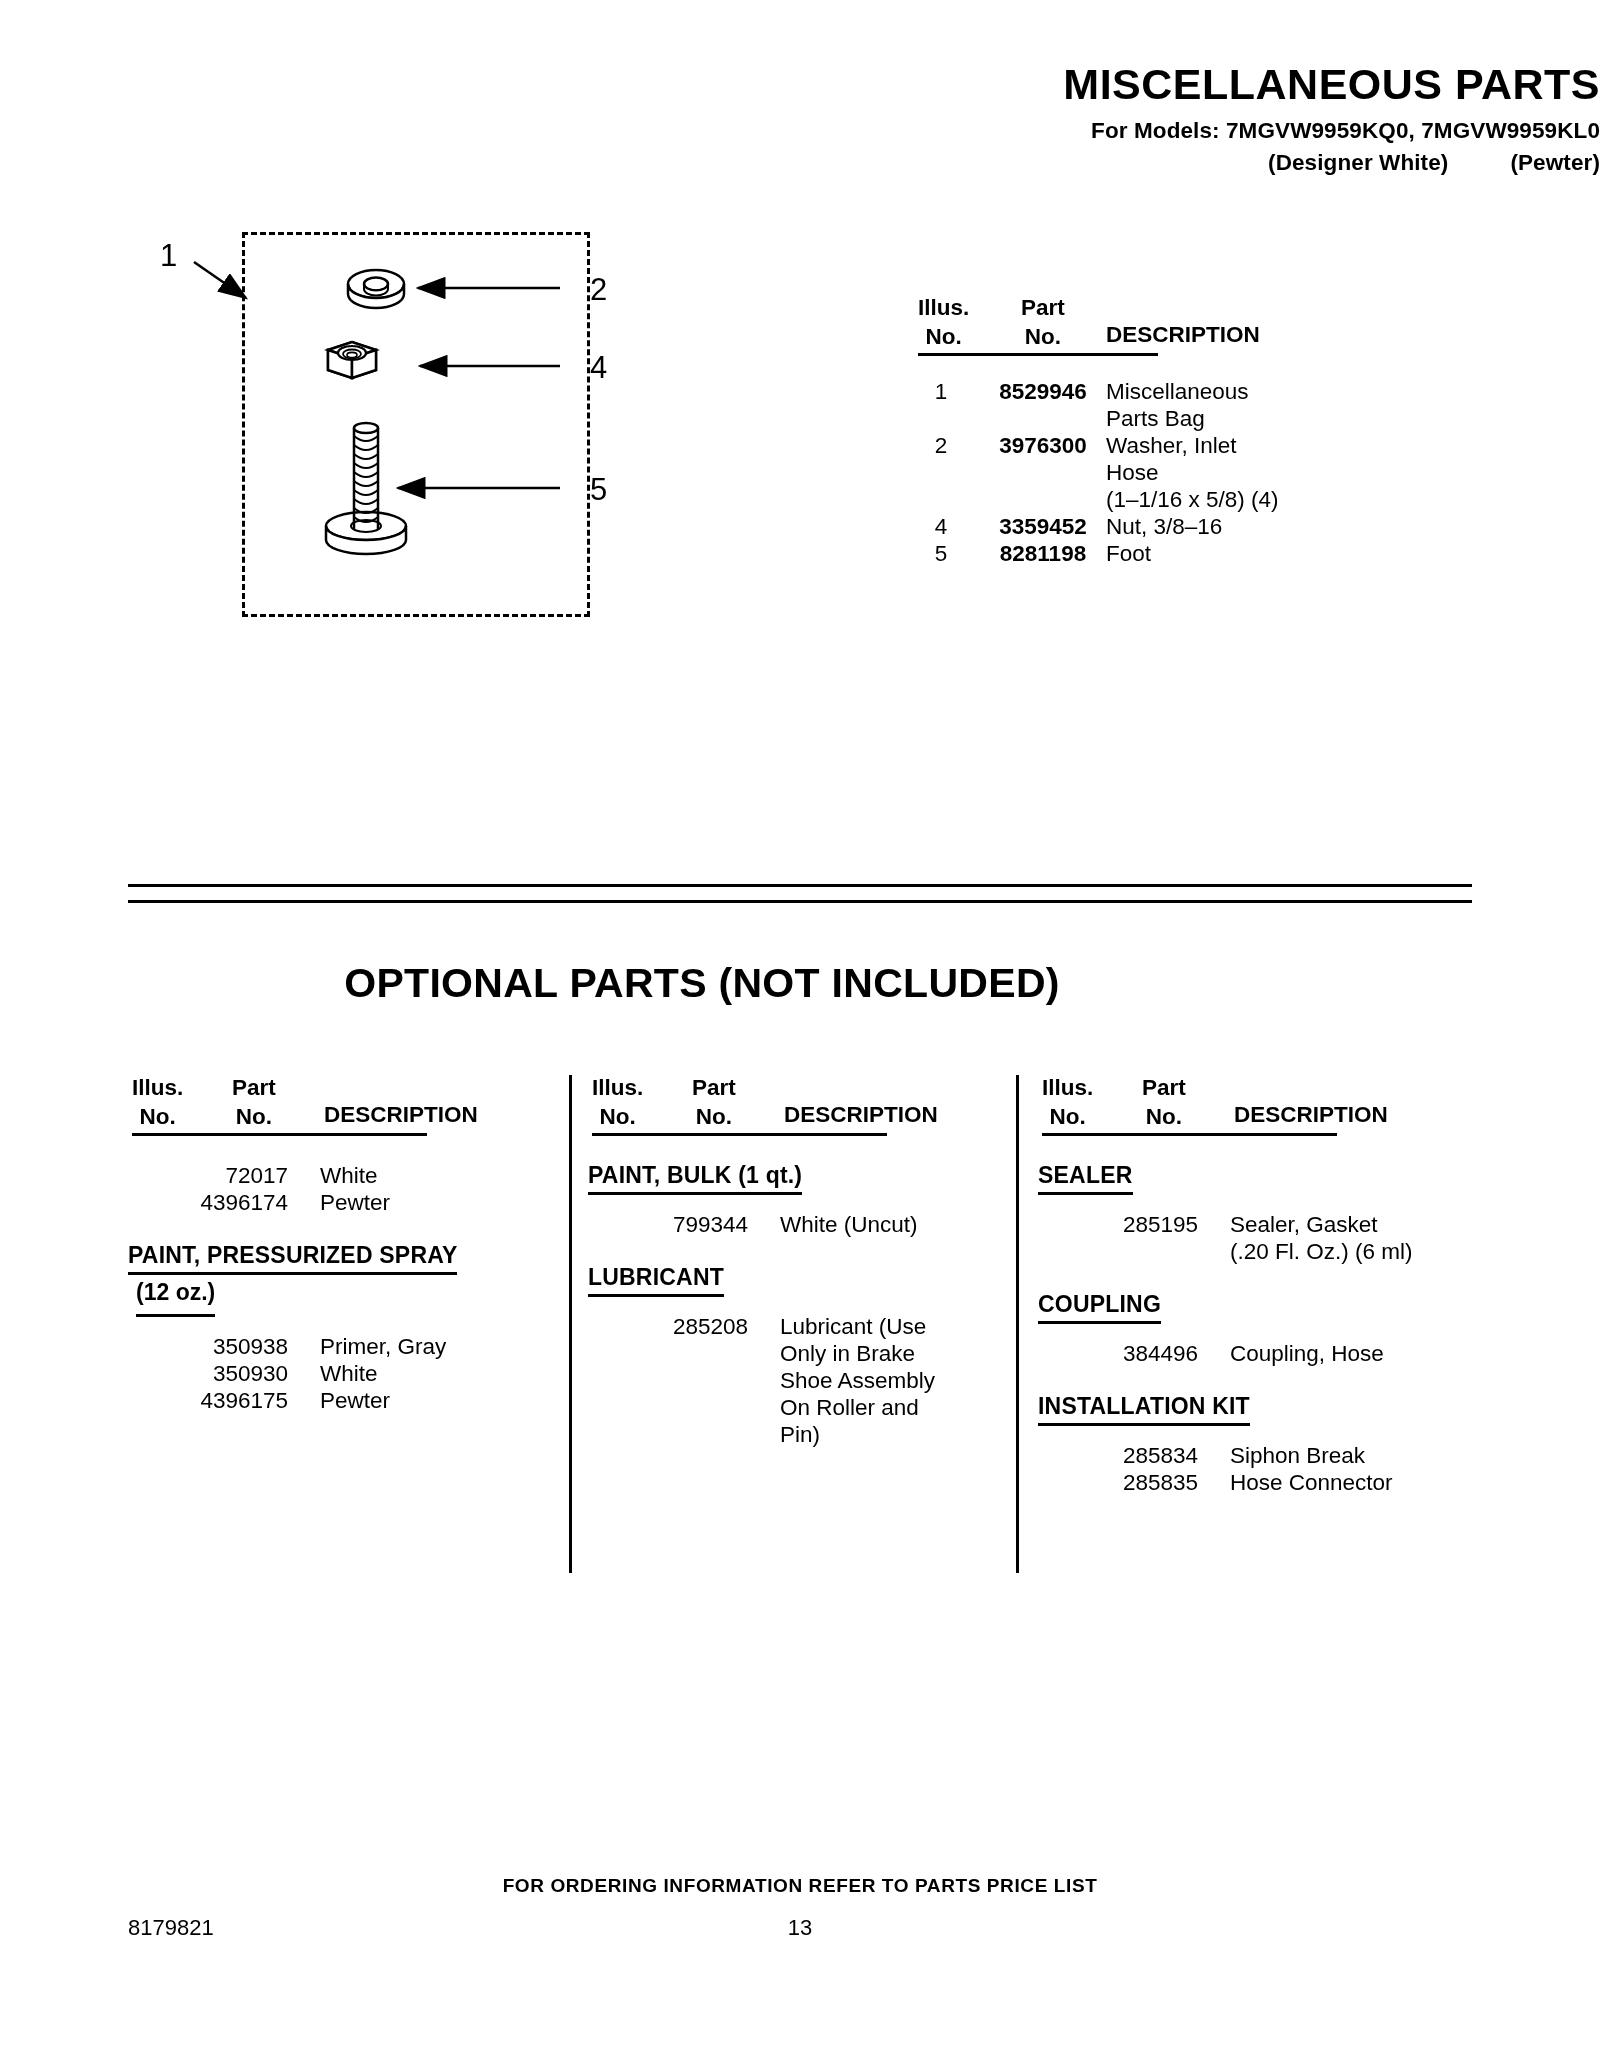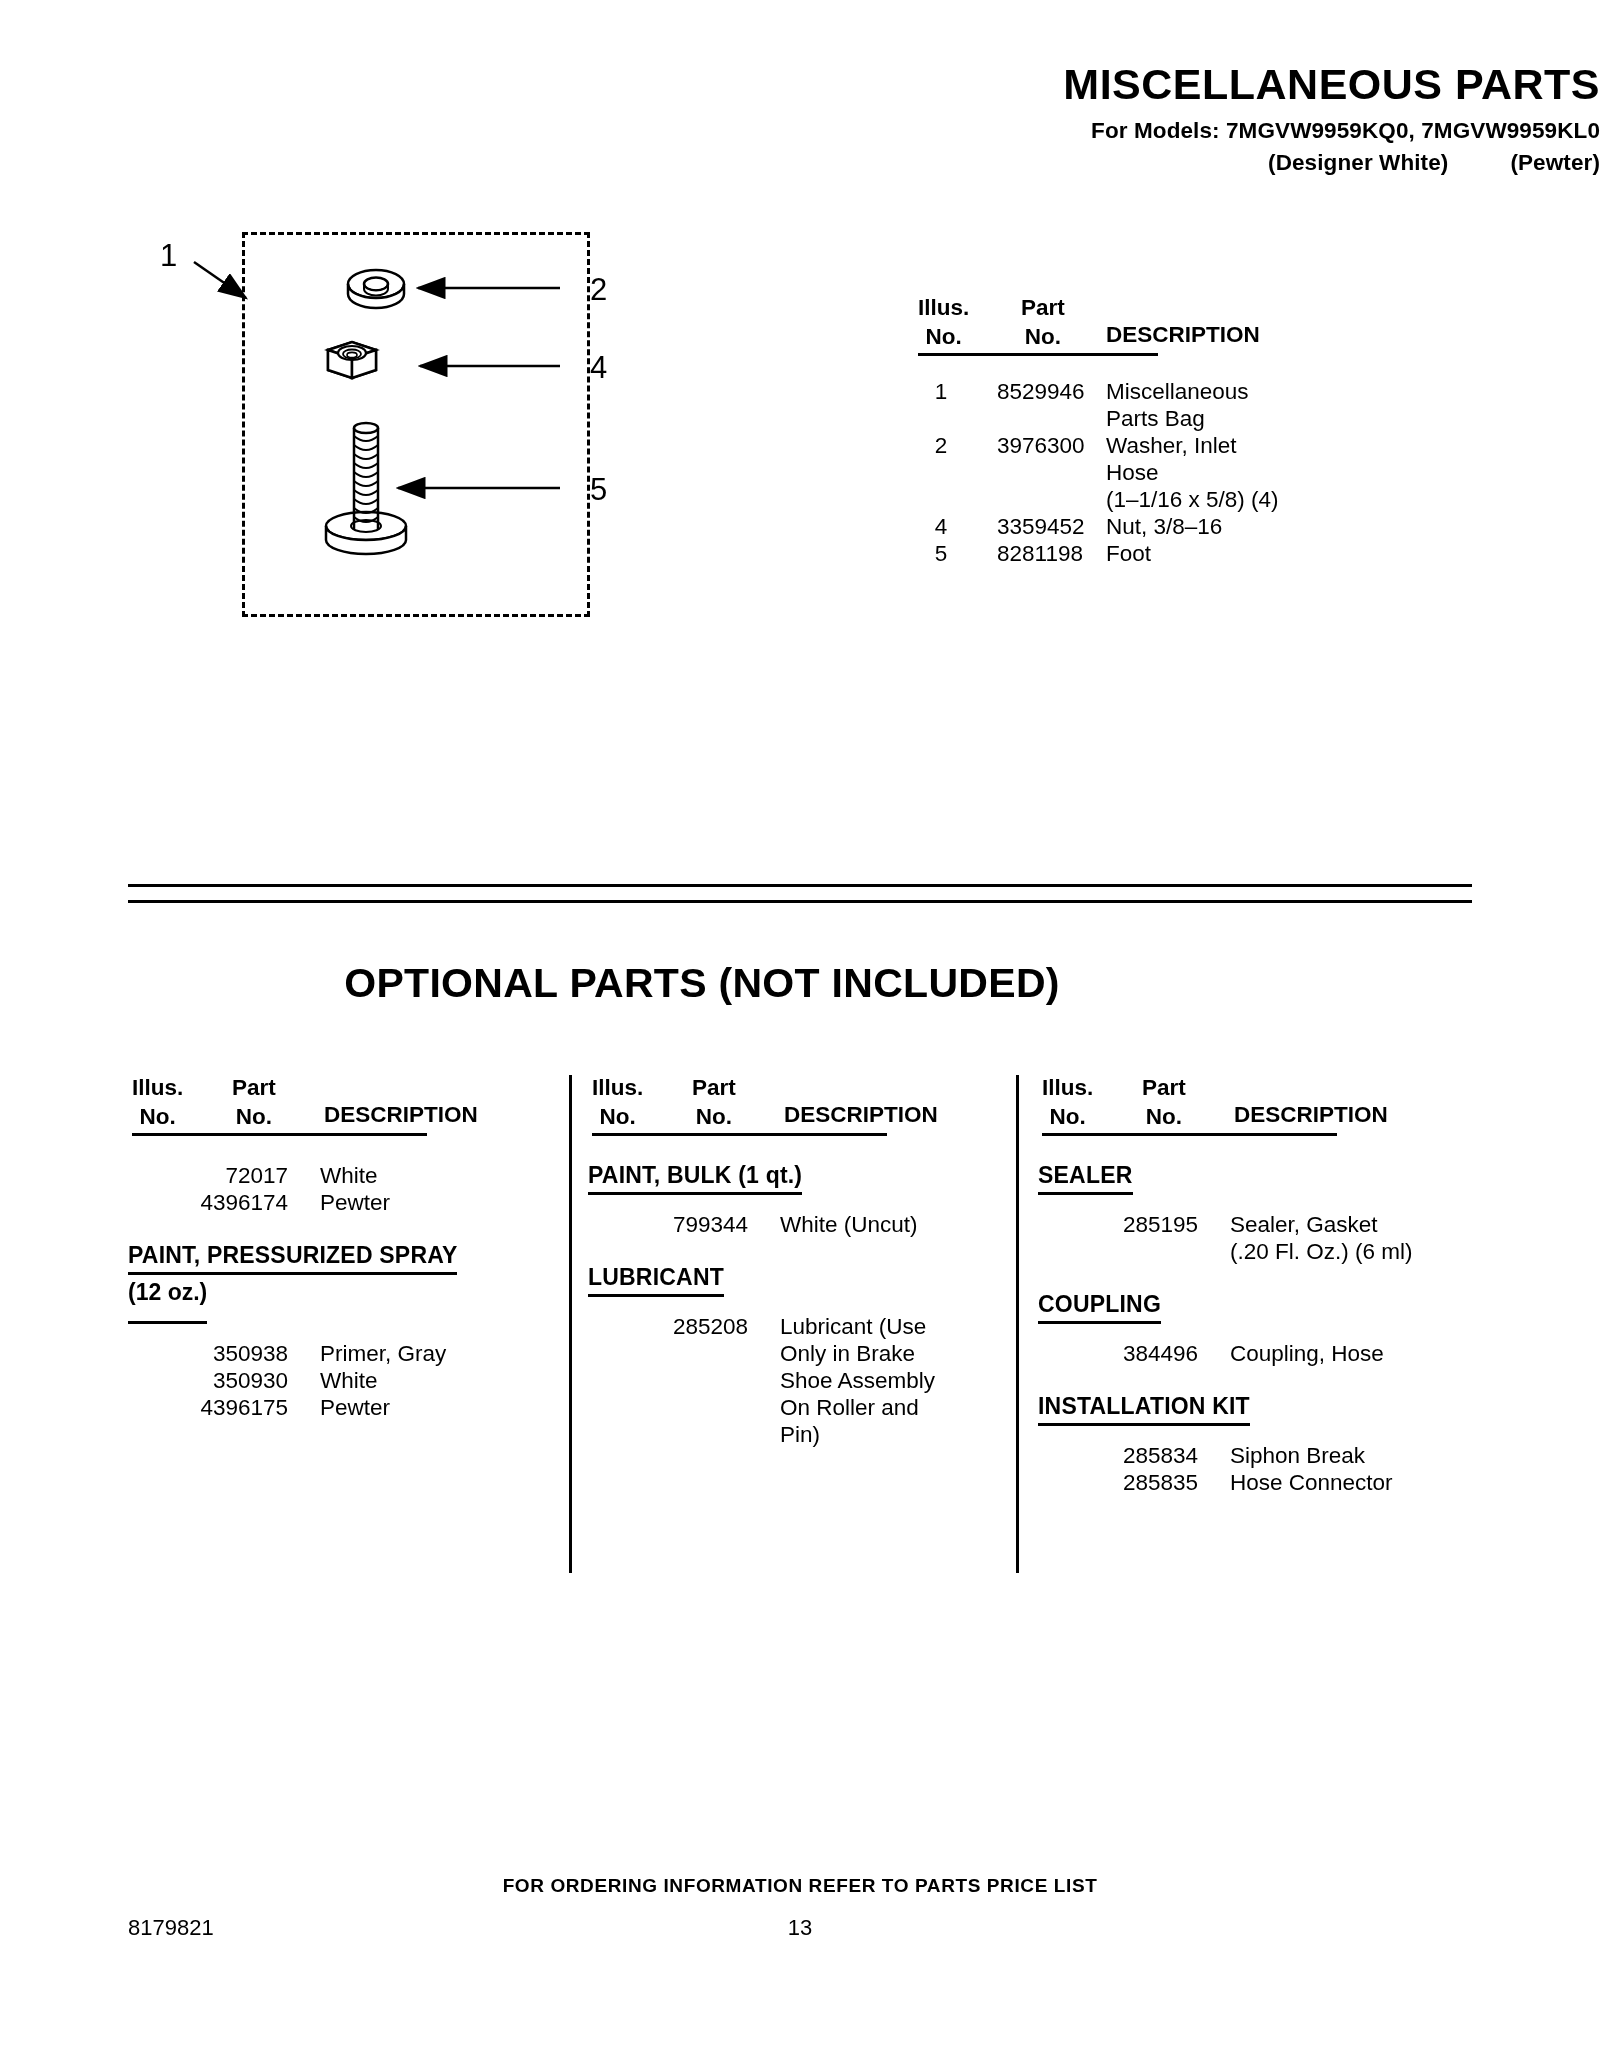--- a/index.html
+++ b/index.html
@@ -129,23 +129,24 @@
     min-height: 27px;
   }
   .pt-illus {
     position: absolute;
     left: 0;
     width: 46px;
     text-align: center;
   }
   .pt-part {
     position: absolute;
-    left: 79px;
+    left: 70px;
     width: 110px;
-    text-align: left;
+    text-align: center;
+    font-weight: bold;
   }
   .pt-desc {
     margin-left: 188px;
   }
   .pt-desc span { display: block; }
 
   
   .divider {
     position: absolute;
     left: 128px;
@@ -225,22 +226,23 @@
     display: inline-block;
     border-bottom: 3px solid #000;
     padding-bottom: 3px;
     letter-spacing: 0.2px;
   }
   .grp-title2 {
     font-size: 23px;
     font-weight: bold;
     display: inline-block;
     border-bottom: 3px solid #000;
-    padding-bottom: 15px;
+    padding-bottom: 8px;
     margin-top: 4px;
+    margin-left: 8px;
   }
   .grp-rows {
     margin-top: 16px;
     font-size: 22.5px;
     line-height: 27px;
   }
   .grp-row {
     position: relative;
     min-height: 27px;
   }

